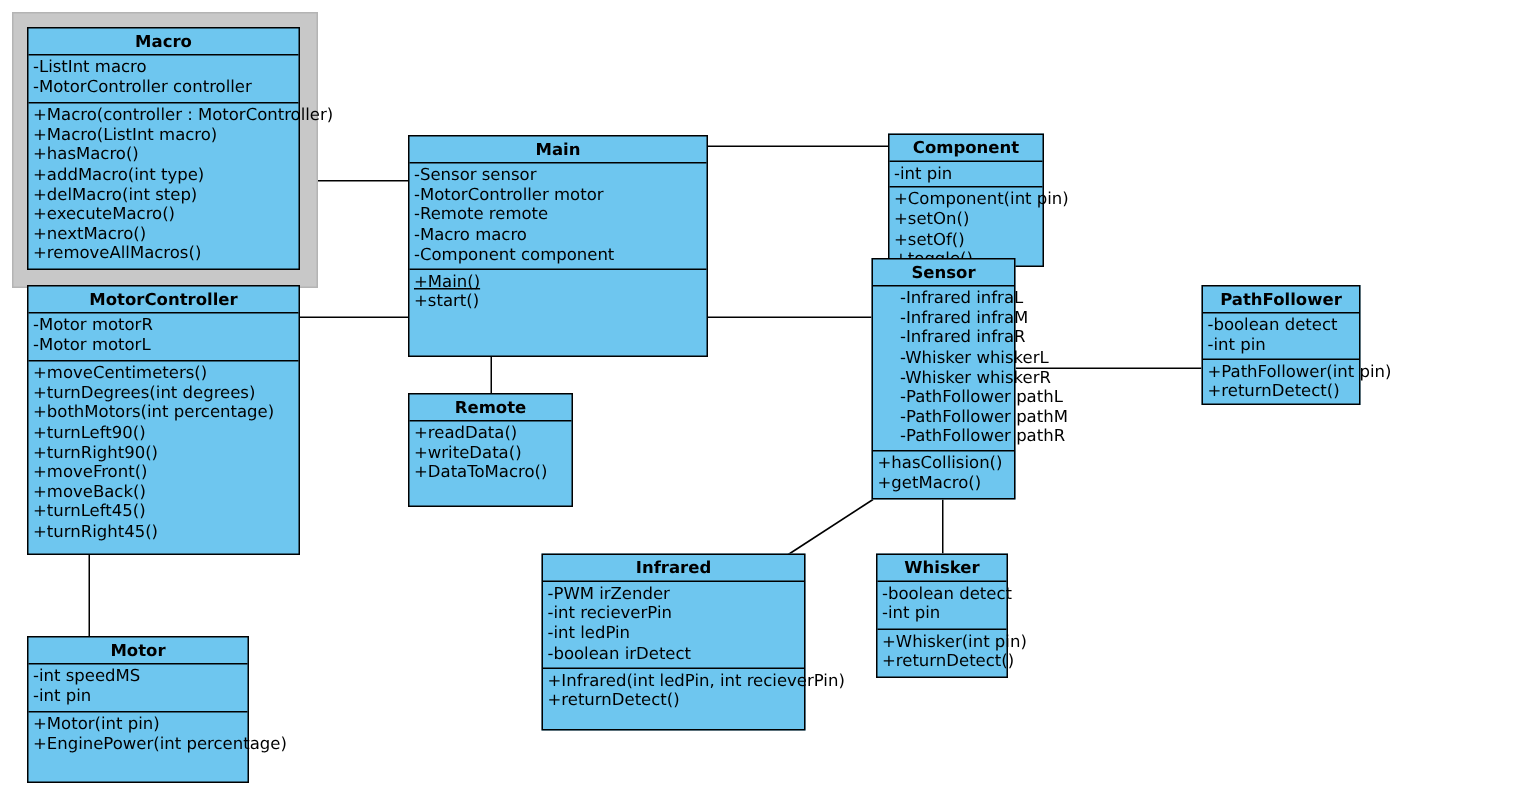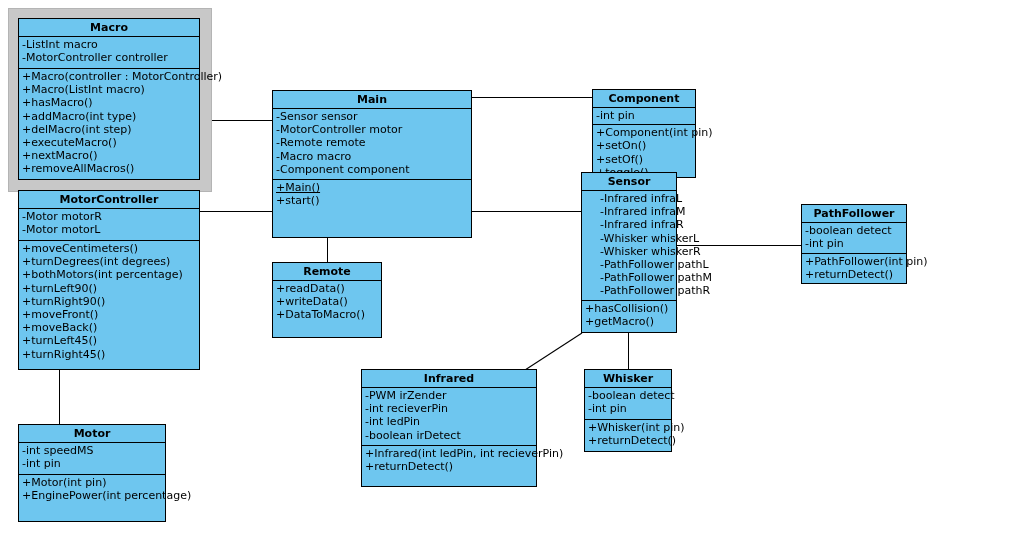--- a/index.html
+++ b/index.html
@@ -190,21 +190,21 @@
           <div class="uml-row">-Whisker whiskerR</div>
           <div class="uml-row">-PathFollower pathL</div>
           <div class="uml-row">-PathFollower pathM</div>
           <div class="uml-row">-PathFollower pathR</div>
         </div>
         <div class="uml-section ops">
           <div class="uml-row">+hasCollision()</div>
           <div class="uml-row">+getMacro()</div>
         </div>
       </div>
-      <div class="uml-class" style="left: 801px; top: 204px; width: 106px; height: 80px;">
+      <div class="uml-class" style="left: 801px; top: 190px; width: 106px; height: 80px;">
         <div class="uml-title">PathFollower</div>
         <div class="uml-section attrs" style="height: 32px;">
           <div class="uml-row">-boolean detect</div>
           <div class="uml-row">-int pin</div>
         </div>
         <div class="uml-section ops">
           <div class="uml-row">+PathFollower(int pin)</div>
           <div class="uml-row">+returnDetect()</div>
         </div>
       </div>

